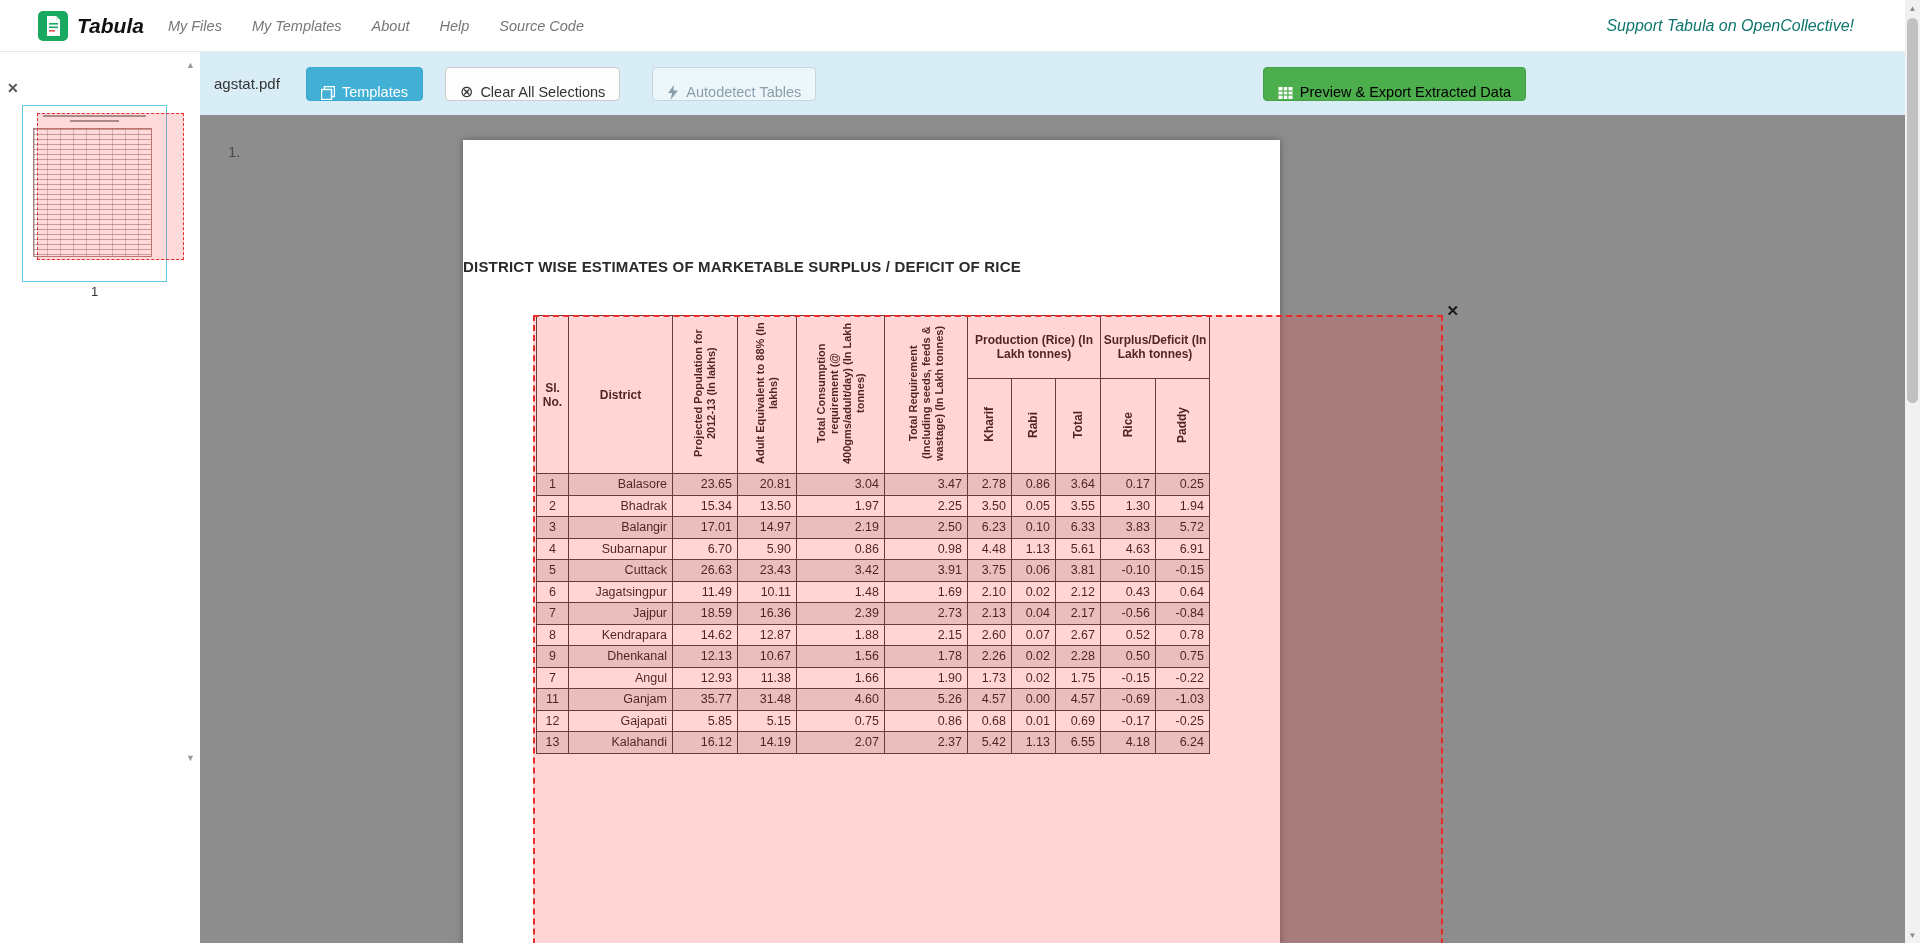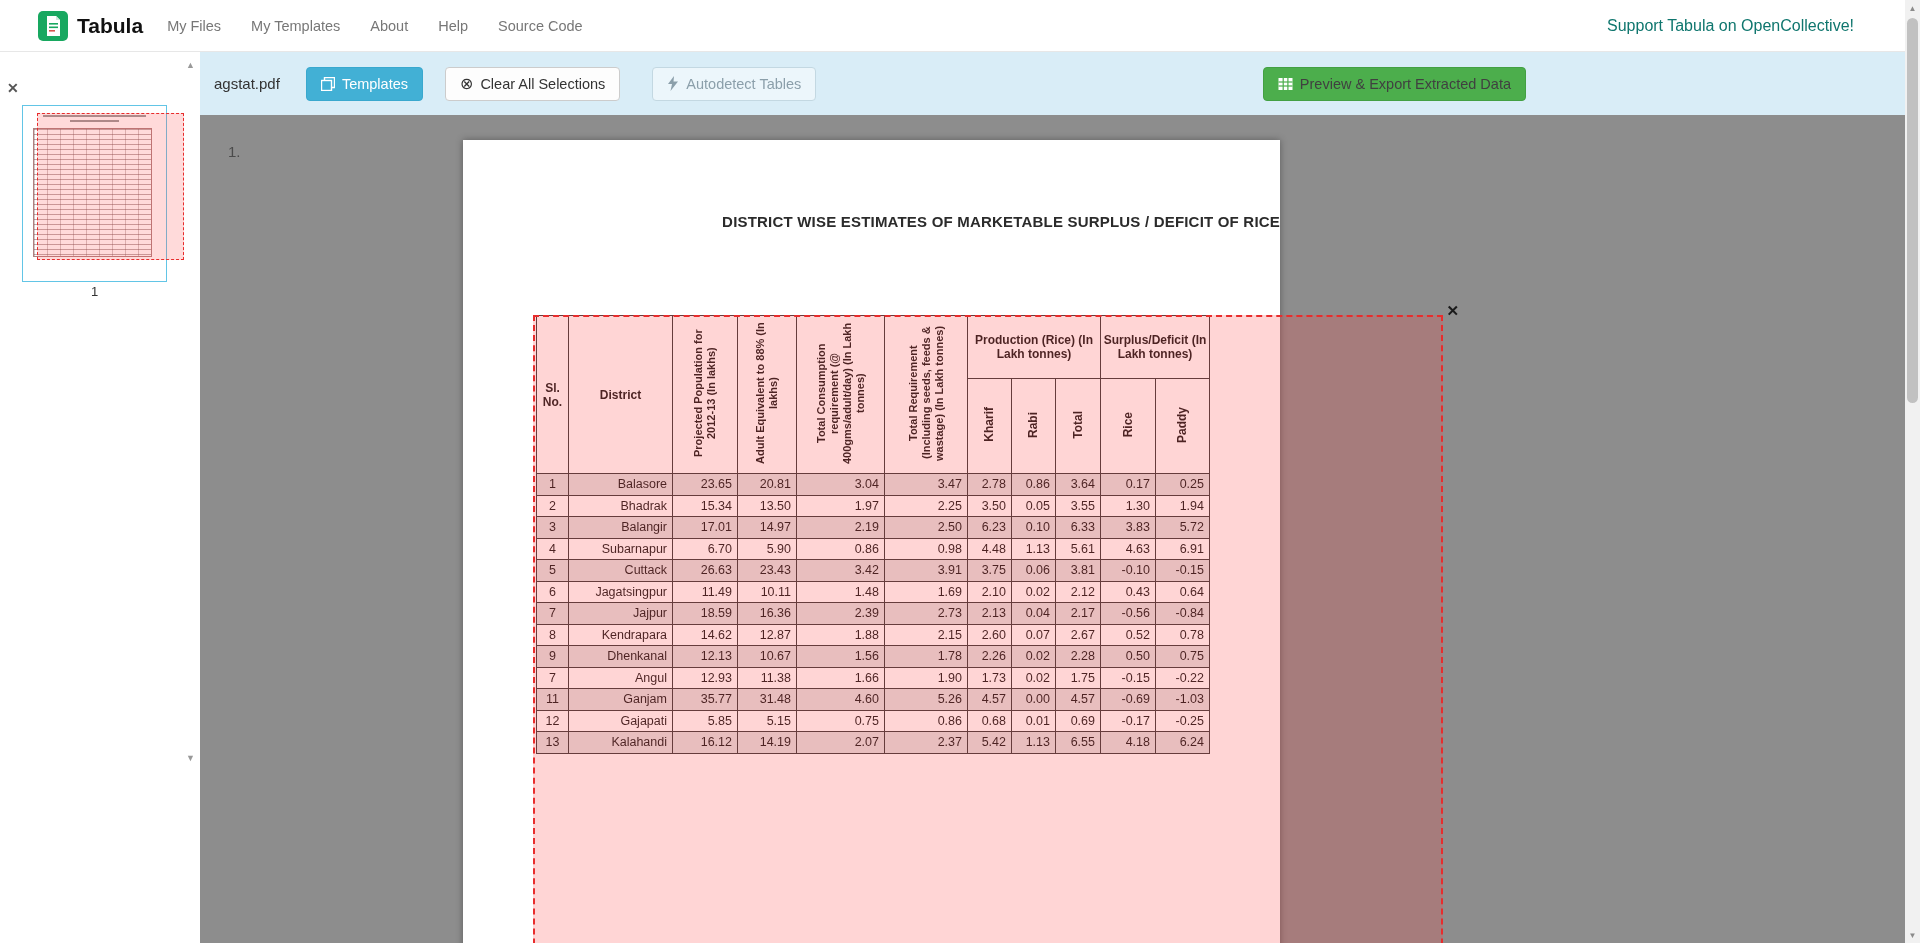--- a/index.html
+++ b/index.html
@@ -1,21 +1,21 @@
 <!DOCTYPE html>
 <html><head>
 <meta charset="utf-8">
 <style>
   * { box-sizing: border-box; margin: 0; padding: 0; }
   html, body { width: 1920px; height: 943px; overflow: hidden; }
   body { font-family: "Liberation Sans", sans-serif; background: #fff; position: relative; }
 
   
   .navbar { height: 52px; background: #fff; border-bottom: 1px solid #e7e7e7;
-            display: flex; align-items: center; padding: 0 30px 0 38px; }
+            display: flex; align-items: center; padding: 0 30px 0 38px; font-style: italic; }
   .brand { display: flex; align-items: center; gap: 9px; }
   .brand-title { font-size: 21px; font-weight: bold; color: #111; }
   .nav-links { display: flex; align-items: center; margin-left: 24px; }
   .nav-link { font-size: 14.5px; color: #777; text-decoration: none; margin-right: 30px; cursor: pointer; }
   .nav-support { margin-left: auto; margin-right: 36px; font-size: 16px; color: #0f766e; text-decoration: none; cursor: pointer; }
 
   
   .app-body { display: flex; height: 891px; position: relative; }
 
   
@@ -39,36 +39,36 @@
   .thumb-num { position: absolute; left: 22px; top: 232px; width: 145px; text-align: center;
                font-size: 13px; color: #333; }
 
   
   .main-col { flex: 1; display: flex; flex-direction: column; min-width: 0; }
 
   
   .toolbar { height: 63px; background: #d9edf7; display: flex; align-items: center;
              padding: 0 0 0 14px; flex: none; }
   .filename { font-size: 15px; font-weight: normal; color: #333; margin-right: 26px; }
-  .btn { display: inline-flex; align-items: center; gap: 7px; height: 34px; padding: 0 14px;
+  .btn { display: inline-flex; align-items: flex-end; gap: 7px; height: 34px; padding: 0 14px;
          border-radius: 4px; font-size: 14.5px; border: 1px solid transparent; cursor: pointer;
          font-family: inherit; white-space: nowrap; }
   .btn-templates { background: #42b0d5; border-color: #39a8ce; color: #fff; margin-right: 22px; }
   .btn-default  { background: #fdfdfd; border-color: #ccc; color: #333; margin-right: 32px; }
   .btn-disabled { background: rgba(255,255,255,.5); border-color: #c3d8e2; color: #8b9faa; cursor: default; }
-  .btn-export   { background: #4cae4c; border-color: #43a043; color: #404040; margin-left: auto; margin-right: 394px; }
+  .btn-export   { background: #4cae4c; border-color: #43a043; color: #000000; margin-left: auto; margin-right: 394px; }
   .icon-glyph { font-size: 16px; line-height: 1; }
   .icon-svg { display: inline-block; line-height: 0; }
 
   
   .viewer { flex: 1; background: #8d8d8d; position: relative; overflow: hidden; }
   .page-label { position: absolute; left: 28px; top: 28px; font-size: 15px; color: #4b4b4b; }
   .pdf-page { position: absolute; left: 263px; top: 25px; width: 817px; height: 1150px;
               background: #fff; box-shadow: 0 0 7px rgba(0,0,0,.35); }
-  .pdf-title { padding-top: 72px; text-align: right; font-size: 15px; font-weight: bold;
+  .pdf-title { padding-top: 117px; text-align: left; font-size: 15px; font-weight: bold;
                color: #2b2b2b; line-height: 20px; letter-spacing: .2px; }
 
   
   .pdf-table { position: absolute; left: 73px; top: 175px; width: 673px;
                border-collapse: collapse; table-layout: fixed; color: #1c1c1c; }
   .pdf-table th, .pdf-table td { border: 1px solid #3c3c3c; }
   .pdf-table th { font-weight: bold; text-align: center; vertical-align: middle; font-size: 12px; padding: 2px; }
   .h-row1 { height: 63px; }
   .h-row2 { height: 94px; }
   .h-group { line-height: 14px; }

